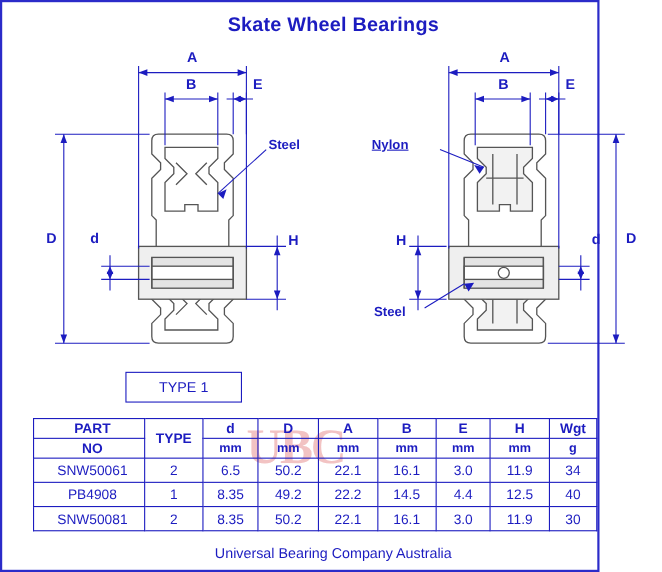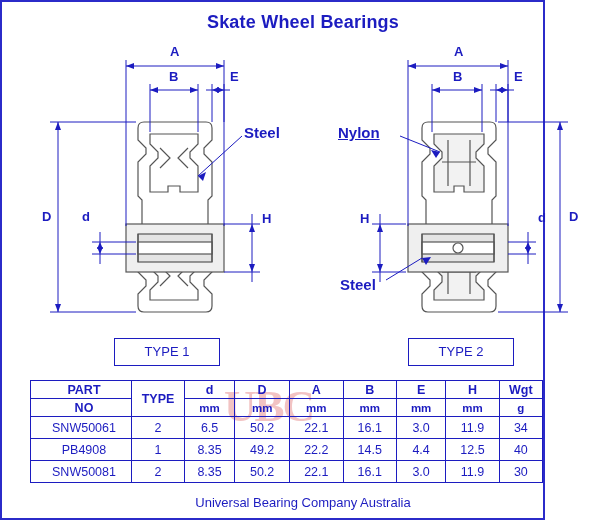--- a/index.html
+++ b/index.html
@@ -30,21 +30,21 @@
   #diagram-type2{left:310px;width:282px;height:300px;}
 
   .dim-label{
     position:absolute;
     font-size:13px;
     font-weight:bold;
     color:#1c1cc0;
   }
   .callout-label{
     position:absolute;
-    font-size:15px;
+    font-size:12px;
     font-weight:bold;
     color:#1c1cc0;
   }
 
   .typebox{
     position:absolute;
     box-sizing:border-box;
     border:1px solid #1c1cc0;
     background:#ffffff;
     text-align:center;
@@ -298,21 +298,20 @@
     <span class="dim-label" style="left:141px;top:33px;">B</span>
     <span class="dim-label" style="left:202px;top:33px;">E</span>
     <span class="dim-label" style="left:48px;top:175px;">H</span>
     <span class="dim-label" style="left:226px;top:174px;">d</span>
     <span class="dim-label" style="left:257px;top:173px;">D</span>
     <span class="callout-label" style="left:26px;top:88px;text-decoration:underline;">Nylon</span>
     <span class="callout-label" style="left:28px;top:240px;">Steel</span>
   </div>
 
   <div class="typebox" id="typebox-1">TYPE 1</div>
-  <div class="typebox" id="typebox-2">TYPE 2</div>
 
   <div id="watermark">UBC</div>
 
   <table id="spec-table">
     <thead>
       <tr>
         <th class="col-part hdr-top">PART</th>
         <th class="col-type hdr-top" rowspan="2">TYPE</th>
         <th class="col-d hdr-top">d</th>
         <th class="col-D hdr-top">D</th>

